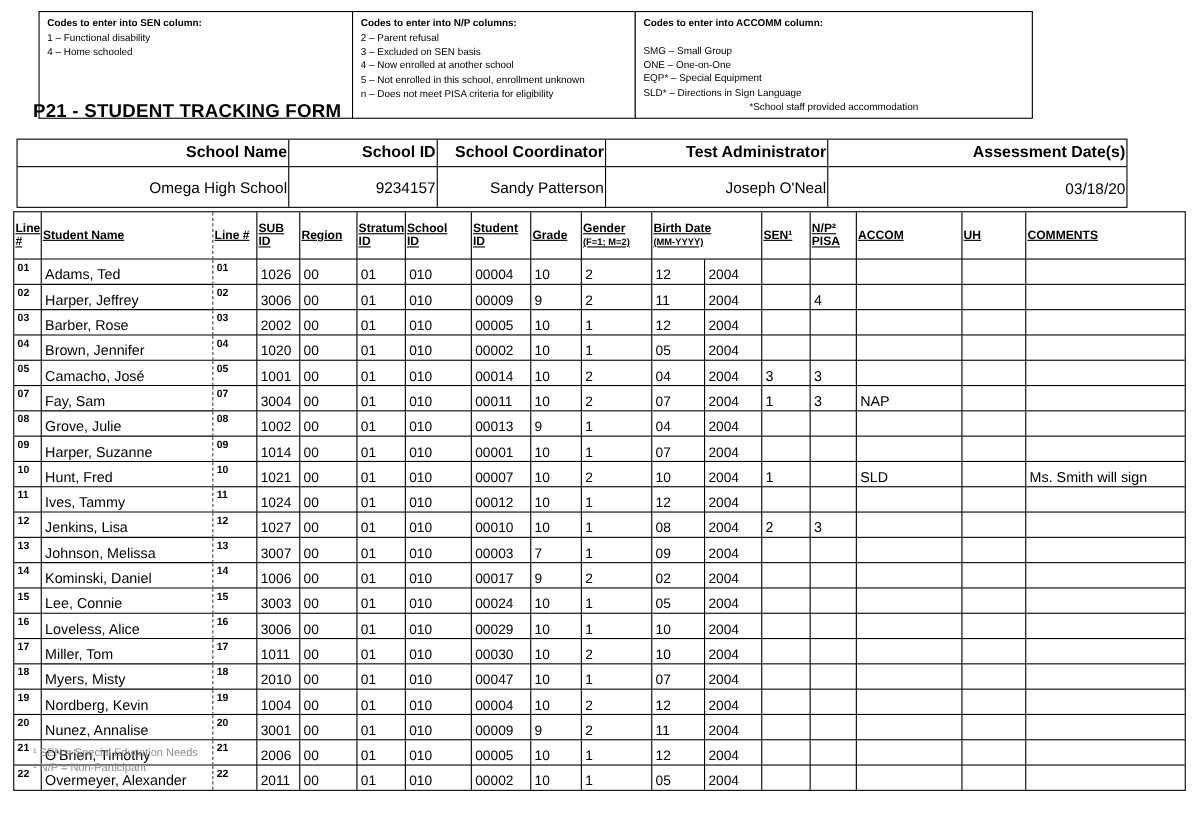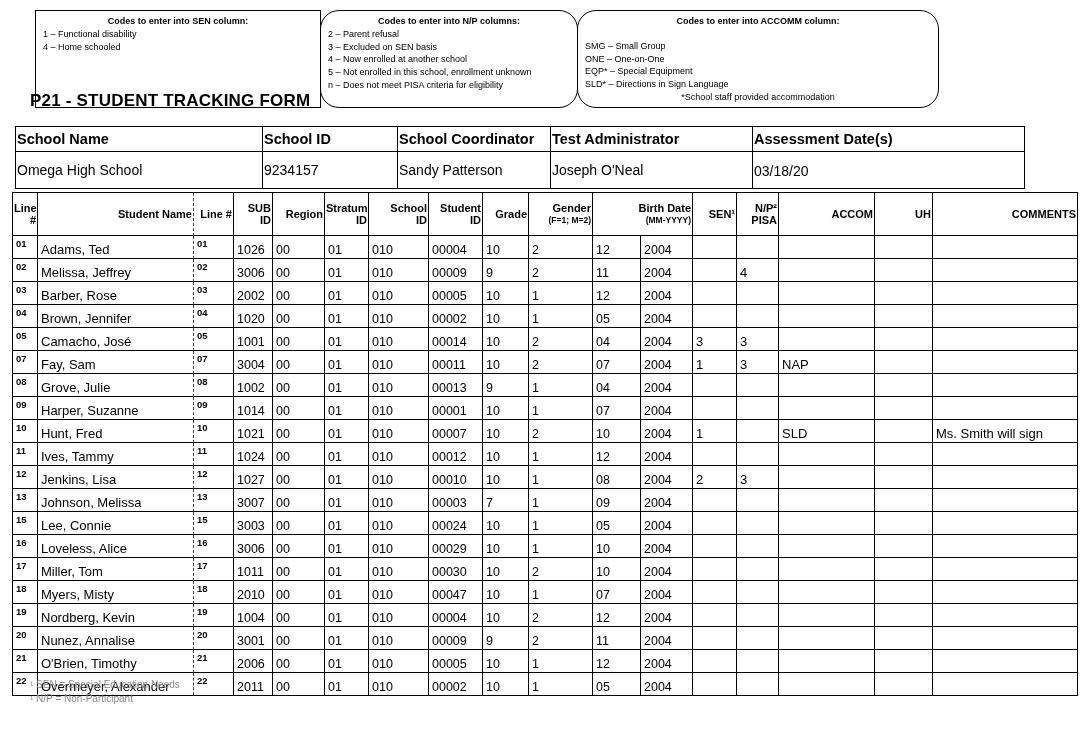--- a/index.html
+++ b/index.html
@@ -1,45 +1,45 @@
 <!DOCTYPE html>
 <html><head>
 <meta charset="utf-8">
 <style>
   html,body{margin:0;padding:0;}
   body{width:1084px;height:740px;background:#fff;font-family:"Liberation Sans",sans-serif;color:#000;position:relative;overflow:hidden;}
 
   
   .legend{position:absolute;left:35px;top:10px;display:flex;align-items:stretch;}
   .legend-box{border:1px solid #000;padding:4px 7px 3px;font-size:9px;line-height:12.8px;background:#fff;}
-  .legend-box+.legend-box{margin-left:-1px;border-radius:19px;}
+  .legend-box+.legend-box{margin-left:-1px;}
   .box-sen{width:270px;}
   .box-np{width:242px;}
   .box-accomm{width:346px;}
-  .legend-title{font-weight:bold;text-align:center;}
+  .legend-title{font-weight:bold;}
   .acc-cols{display:flex;margin-top:12px;}
   .acc-col-left{width:150px;}
   .acc-col-right{flex:1;}
   .acc-footnote{text-align:center;}
 
   
   .form-title{position:absolute;left:30px;top:91px;font-size:17px;font-weight:bold;letter-spacing:0.2px;}
 
   
   table{border-collapse:separate;border-spacing:0;}
 
   .school-info{position:absolute;left:15px;top:126px;width:1008px;table-layout:fixed;border:1px solid #000;}
-  .school-info th,.school-info td{border-right:1px solid #000;text-align:left;overflow:hidden;white-space:nowrap;}
+  .school-info th,.school-info td{border-right:1px solid #000;text-align:right;overflow:hidden;white-space:nowrap;}
   .school-info th{border-bottom:1px solid #000;font-size:14.5px;height:22px;font-weight:bold;}
   .school-info td{height:32px;font-size:14px;vertical-align:middle;}
   .school-info th:last-child,.school-info td:last-child{border-right:none;}
   .si-date{vertical-align:top;font-size:12px;padding-top:3px;}
 
   .track{position:absolute;left:12px;top:192px;width:1064px;table-layout:fixed;border:1px solid #000;}
-  .track th{border-right:1px solid #000;border-bottom:1px solid #000;font-size:11px;line-height:12px;font-weight:bold;text-align:right;vertical-align:middle;height:40px;padding:1px;overflow:hidden;}
+  .track th{border-right:1px solid #000;border-bottom:1px solid #000;font-size:11px;line-height:12px;font-weight:bold;text-align:left;vertical-align:middle;height:40px;padding:1px;overflow:hidden;text-decoration:underline;}
   .track td{border-right:1px solid #000;border-bottom:1px solid #000;height:19px;font-size:12.5px;padding:0 3px 1px;vertical-align:bottom;white-space:nowrap;overflow:hidden;}
   .track th:last-child,.track td:last-child{border-right:none;}
   .track tbody tr:last-child td{border-bottom:none;}
   .track th:nth-child(2),.track td:nth-child(2){border-right:1px dashed #444;}
   .hsub{display:block;}
   .hsub-small{display:block;font-size:8.5px;}
   .track td.col-line-no,.track td.col-line-no-2{font-size:9.5px;font-weight:bold;vertical-align:top;padding-top:2px;}
   .track td.col-student-name{font-size:13px;}
   .track td.col-sen,.track td.col-np-pisa,.track td.col-accom,.track td.col-comments{font-size:13px;}
 
@@ -181,21 +181,21 @@
         <td class="col-birth-month">12</td>
         <td class="col-birth-year">2004</td>
         <td class="col-sen"></td>
         <td class="col-np-pisa"></td>
         <td class="col-accom"></td>
         <td class="col-uh"></td>
         <td class="col-comments"></td>
       </tr>
       <tr>
         <td class="col-line-no">02</td>
-        <td class="col-student-name">Melissa, Jeffrey</td>
+        <td class="col-student-name">Harper, Jeffrey</td>
         <td class="col-line-no-2">02</td>
         <td class="col-sub-id">3006</td>
         <td class="col-region">00</td>
         <td class="col-stratum-id">01</td>
         <td class="col-school-id">010</td>
         <td class="col-student-id">00009</td>
         <td class="col-grade">9</td>
         <td class="col-gender">2</td>
         <td class="col-birth-month">11</td>
         <td class="col-birth-year">2004</td>
@@ -389,20 +389,39 @@
         <td class="col-gender">1</td>
         <td class="col-birth-month">09</td>
         <td class="col-birth-year">2004</td>
         <td class="col-sen"></td>
         <td class="col-np-pisa"></td>
         <td class="col-accom"></td>
         <td class="col-uh"></td>
         <td class="col-comments"></td>
       </tr>
       <tr>
+        <td class="col-line-no">14</td>
+        <td class="col-student-name">Kominski, Daniel</td>
+        <td class="col-line-no-2">14</td>
+        <td class="col-sub-id">1006</td>
+        <td class="col-region">00</td>
+        <td class="col-stratum-id">01</td>
+        <td class="col-school-id">010</td>
+        <td class="col-student-id">00017</td>
+        <td class="col-grade">9</td>
+        <td class="col-gender">2</td>
+        <td class="col-birth-month">02</td>
+        <td class="col-birth-year">2004</td>
+        <td class="col-sen"></td>
+        <td class="col-np-pisa"></td>
+        <td class="col-accom"></td>
+        <td class="col-uh"></td>
+        <td class="col-comments"></td>
+      </tr>
+      <tr>
         <td class="col-line-no">15</td>
         <td class="col-student-name">Lee, Connie</td>
         <td class="col-line-no-2">15</td>
         <td class="col-sub-id">3003</td>
         <td class="col-region">00</td>
         <td class="col-stratum-id">01</td>
         <td class="col-school-id">010</td>
         <td class="col-student-id">00024</td>
         <td class="col-grade">10</td>
         <td class="col-gender">1</td>

